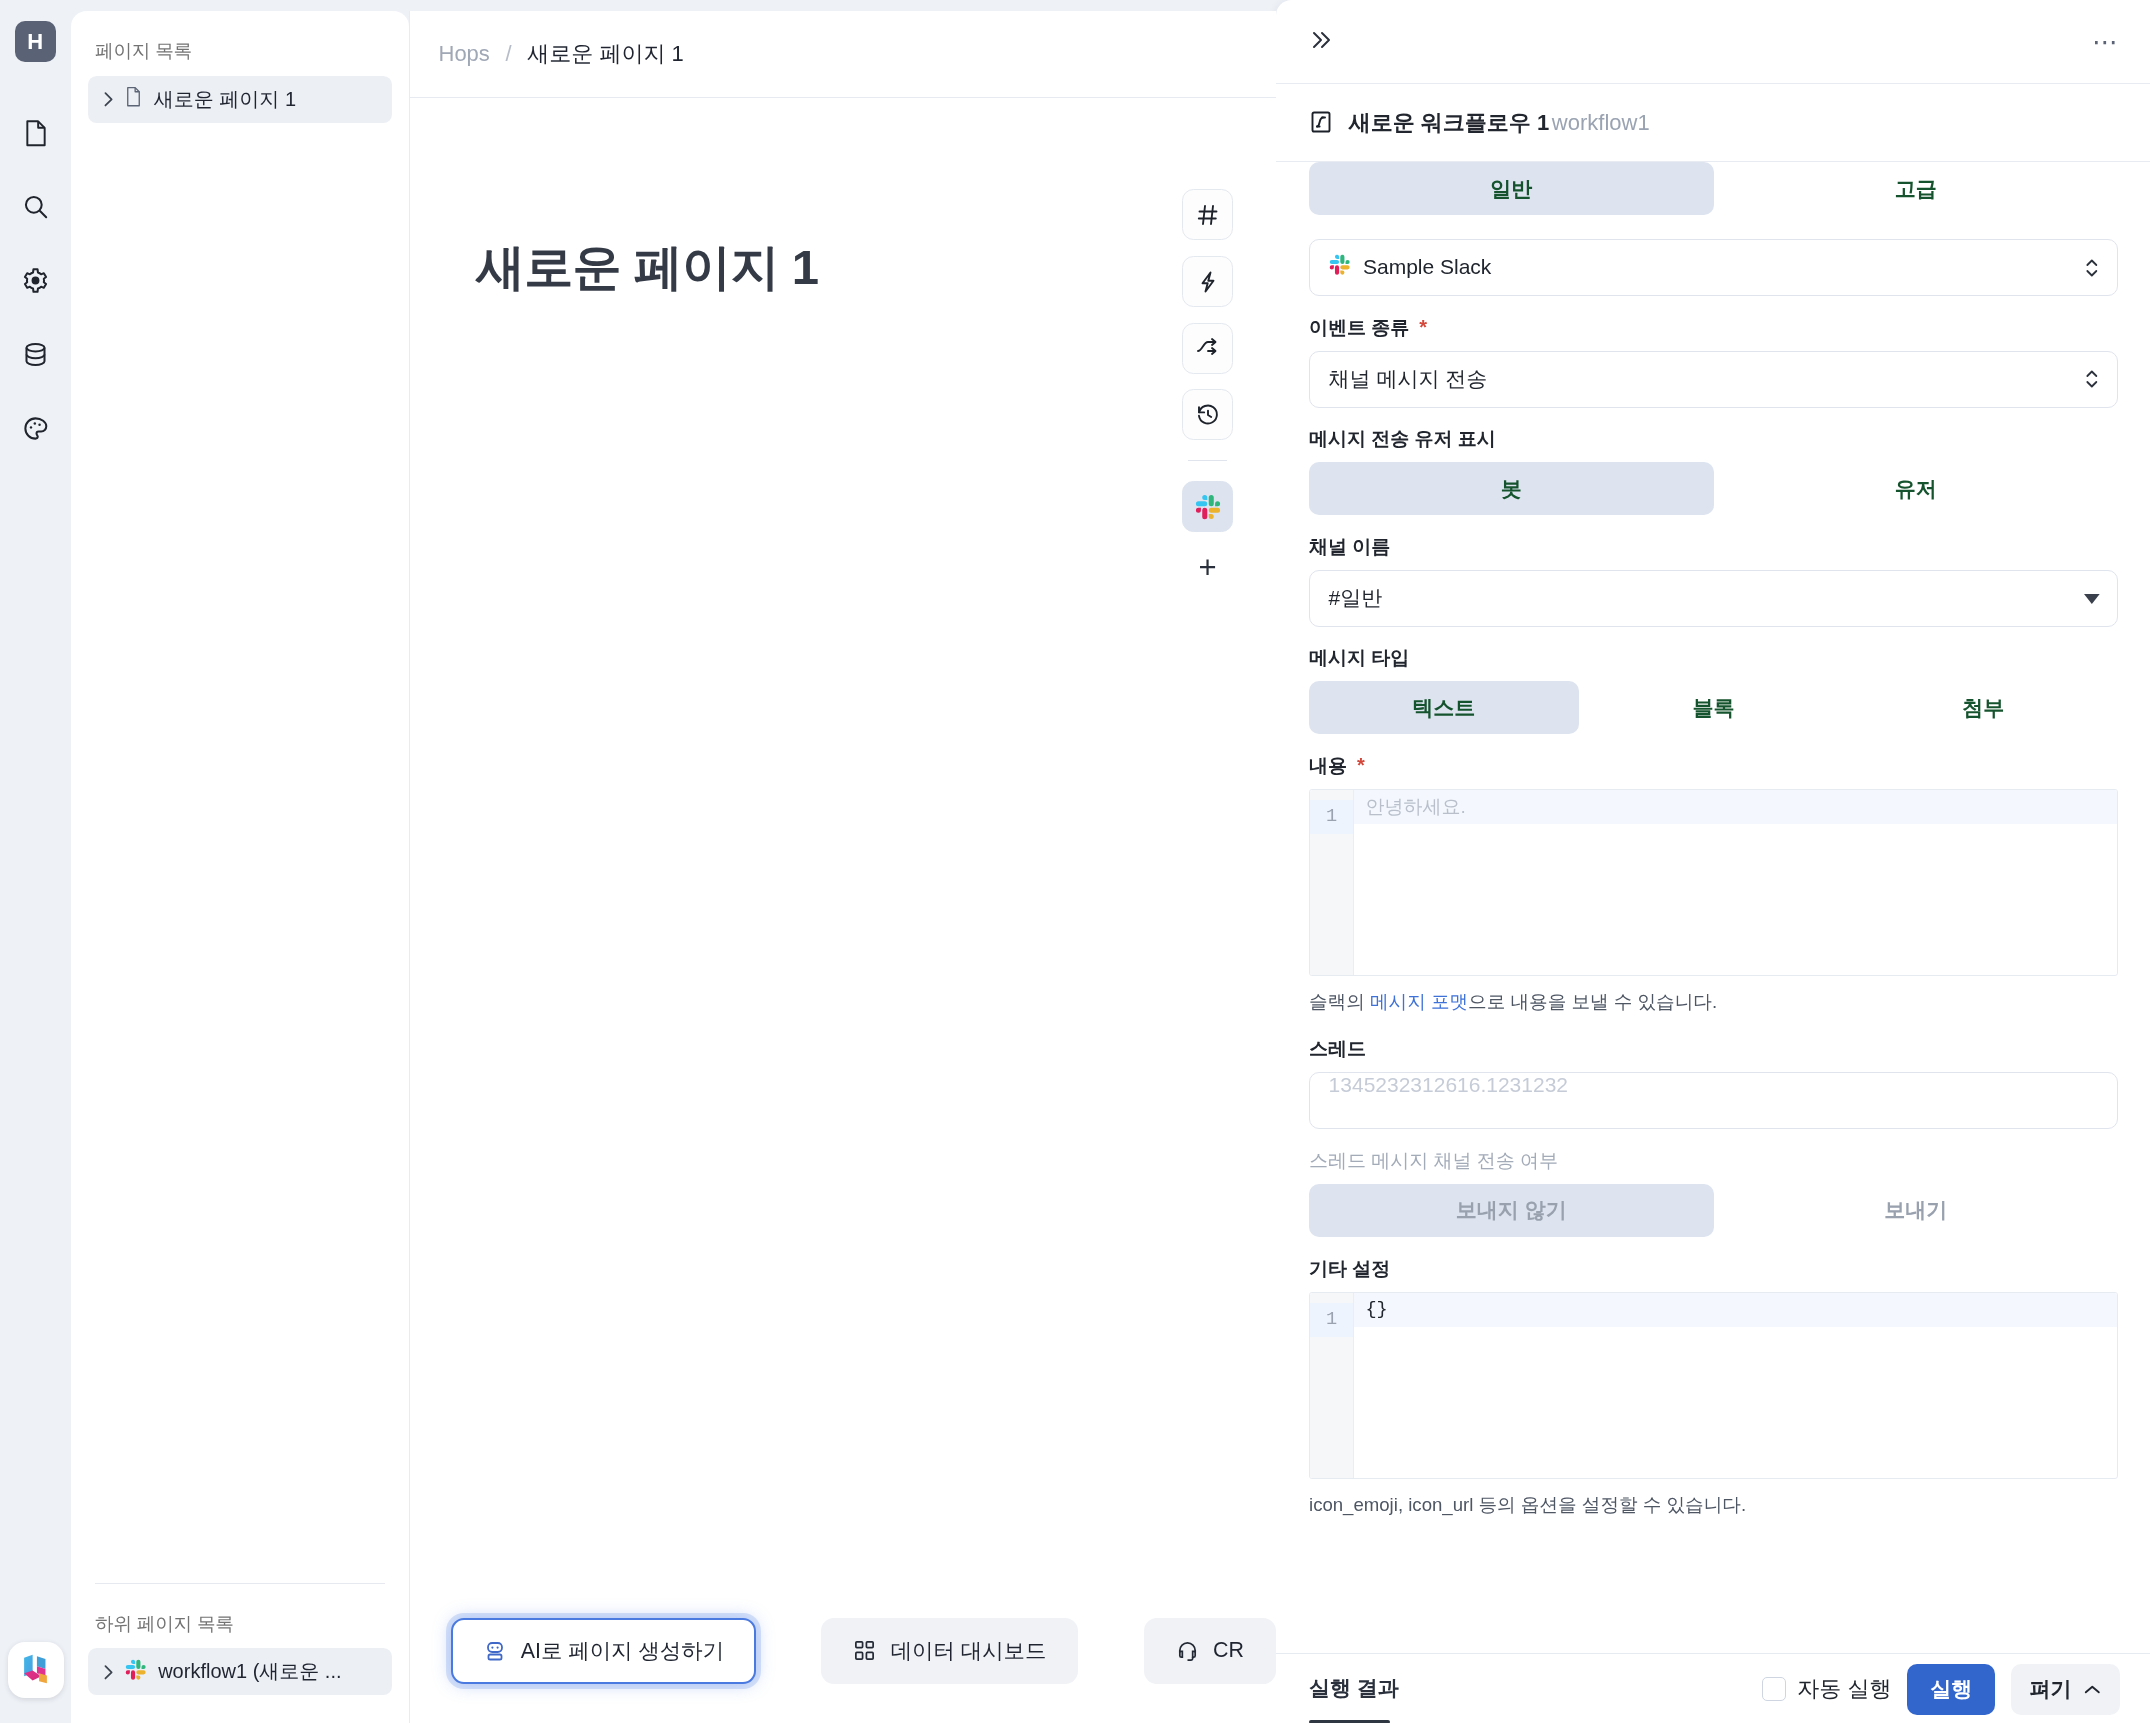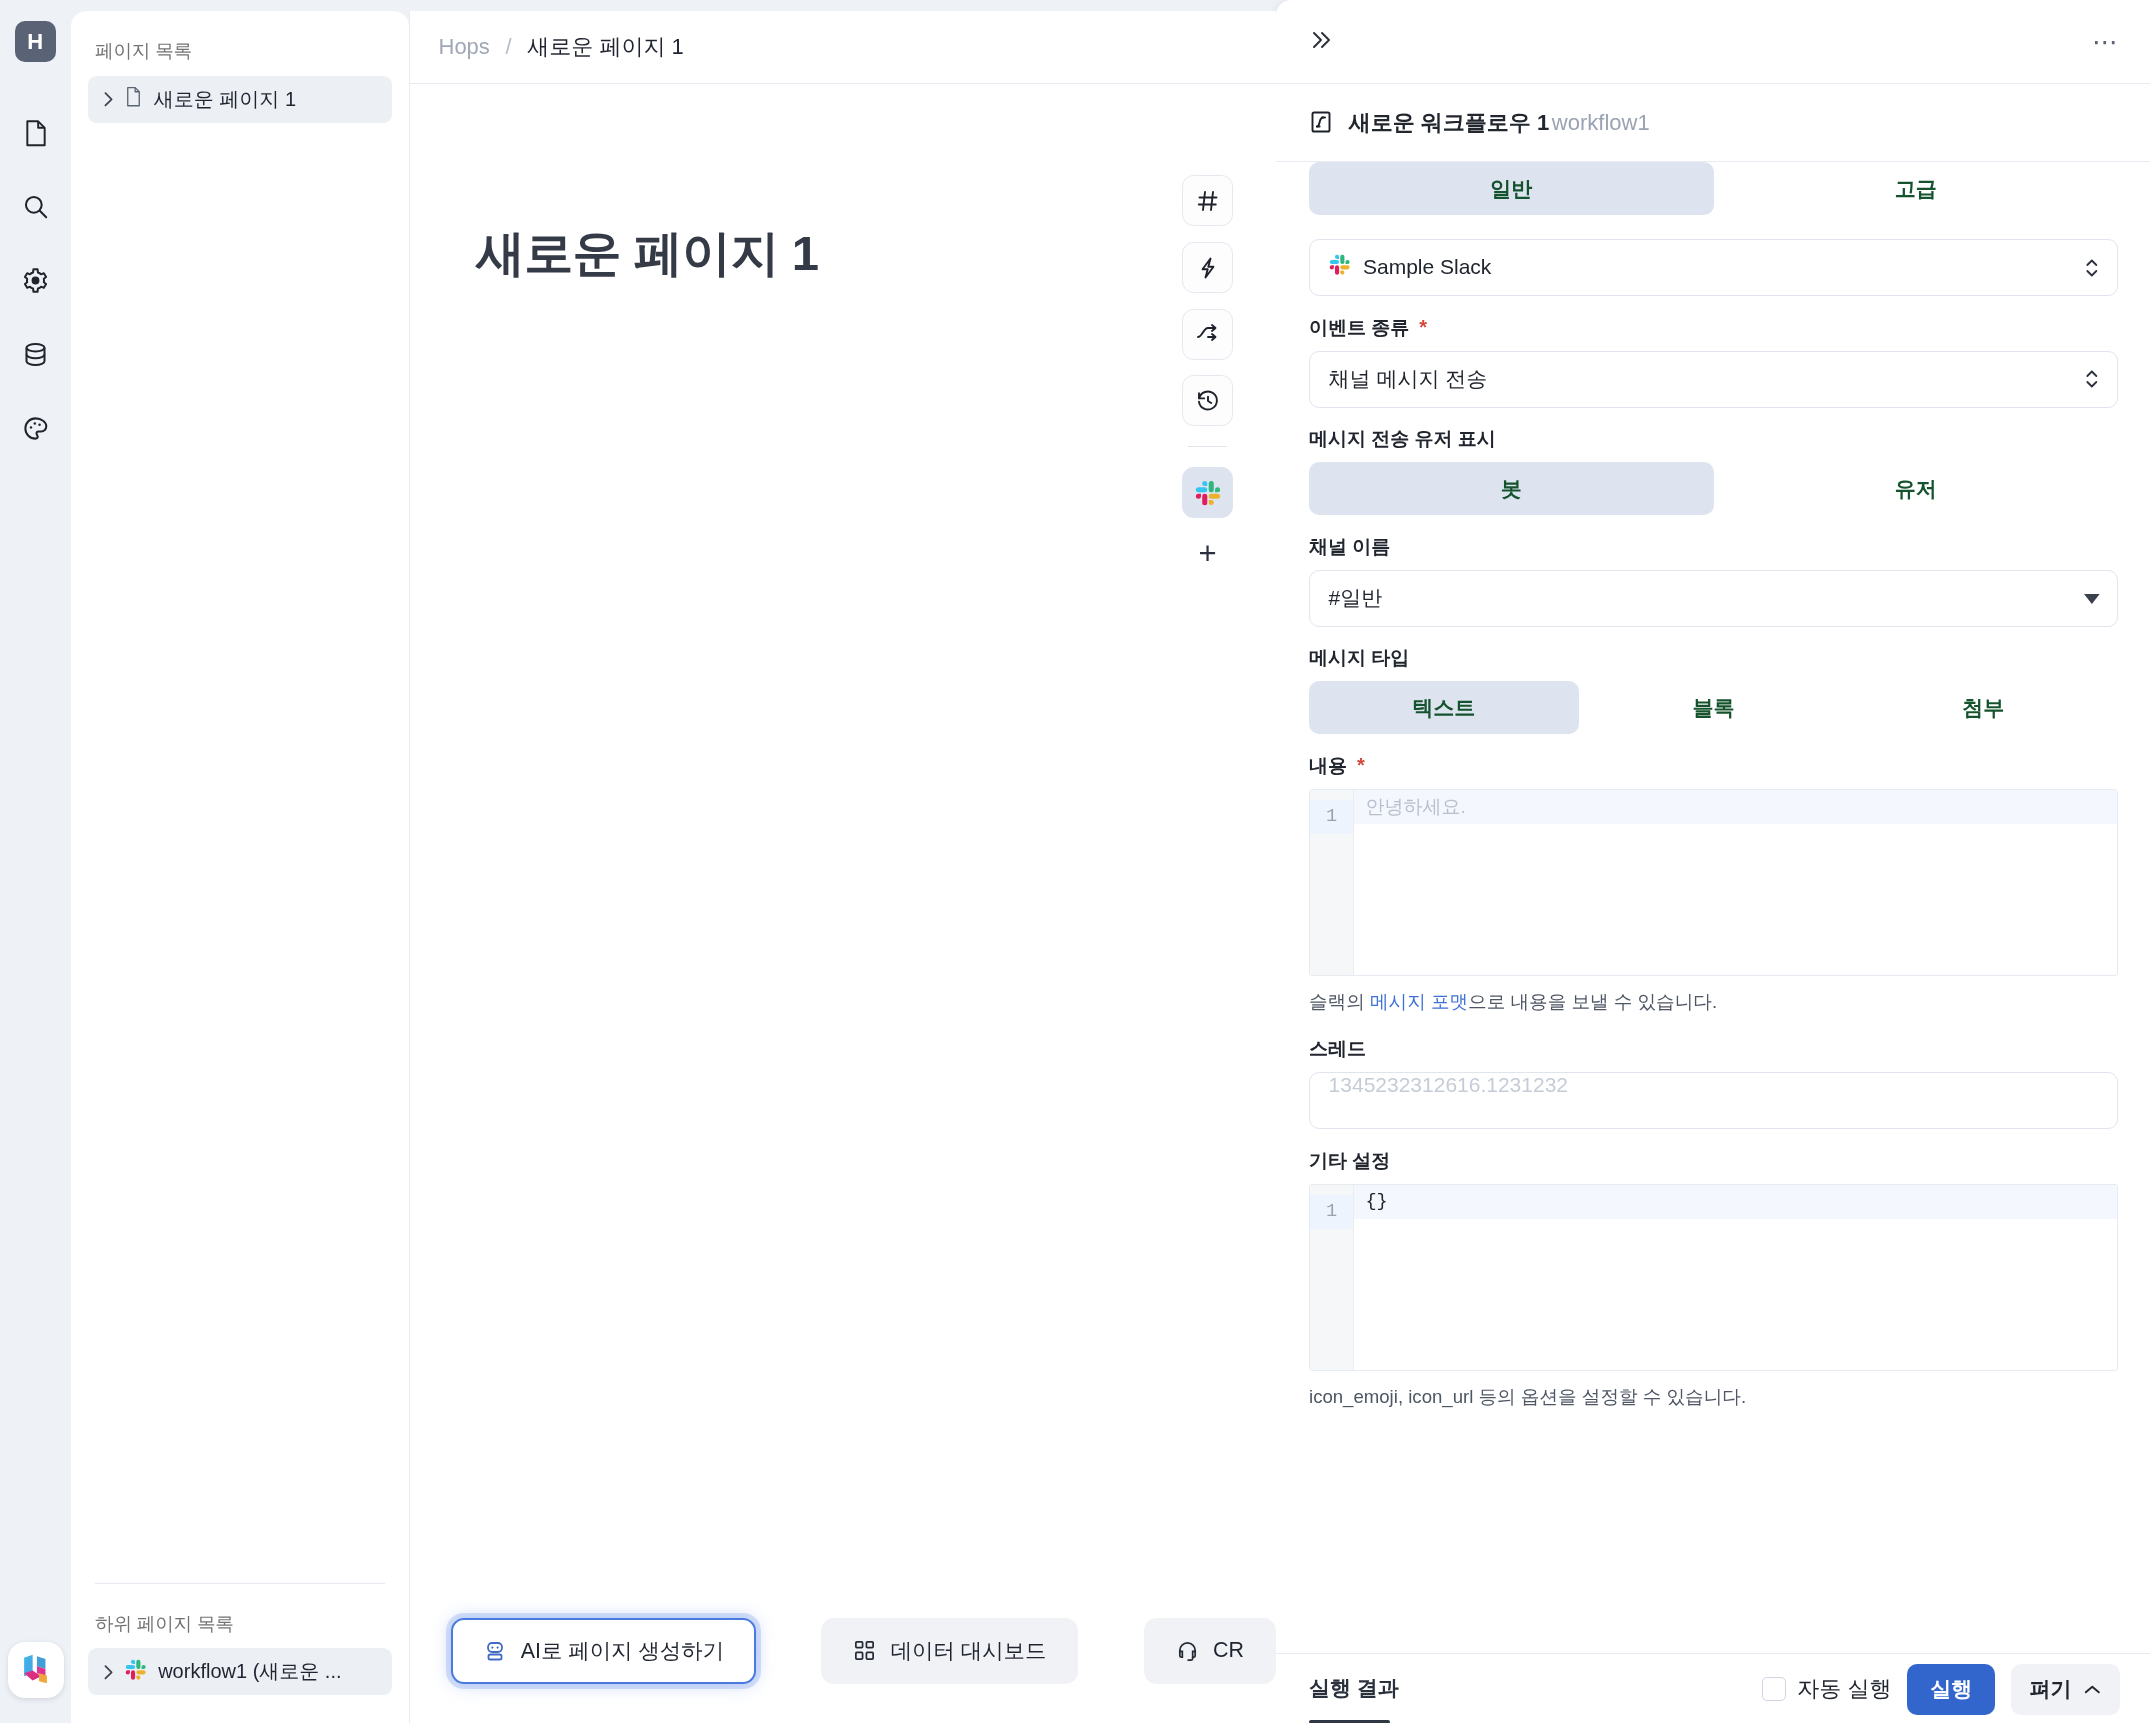--- a/index.html
+++ b/index.html
@@ -67,21 +67,21 @@
   .sb-sub { padding-bottom: 28.5px; }
 
   
   .canvas-wrap {
     flex: 1; height: calc(100% - 11.4px); margin-top:11.4px;
     background:#ffffff; position: relative;
     display:flex; flex-direction:column;
     border-left: 0.7px solid #e8ebf1;
   }
   .crumb {
-    height: 73px; display:flex; align-items:center; gap: 15.7px;
+    height: 87px; display:flex; align-items:center; gap: 15.7px;
     padding-left: 28.5px; font-size: 22px;
     border-bottom: 0.7px solid #e7eaf0;
   }
   .crumb .muted { color:#a0a8b6; }
   .crumb .sep { color:#b6bdc9; }
   .crumb .cur { color:#1f2430; }
   .canvas-body { flex:1; position:relative; background:#fff; }
   .page-title {
     position:absolute; left: 66px; top: 137px;
     font-size: 49px; font-weight: 700; color:#343b47; letter-spacing:-0.7px;
@@ -558,20 +558,27 @@
         </div>
       </div>
 
       <div class="field">
         <div class="flabel">스레드</div>
         <div class="textinput">
           <span>1345232312616.1231232</span>
         </div>
       </div>
 
+      <div class="field">
+        <div class="flabel muted">스레드 메시지 채널 전송 여부</div>
+        <div class="segbar" style="margin-bottom:0;">
+          <div class="seg on dim">보내지 않기</div>
+          <div class="seg off dim">보내기</div>
+        </div>
+      </div>
 
       <div class="field">
         <div class="flabel">기타 설정</div>
         <div class="codebox short">
           <div class="gutter">
             <div class="ln">1</div>
           </div>
           <div class="codearea">
             <div class="code-line val">{}</div>
           </div>

